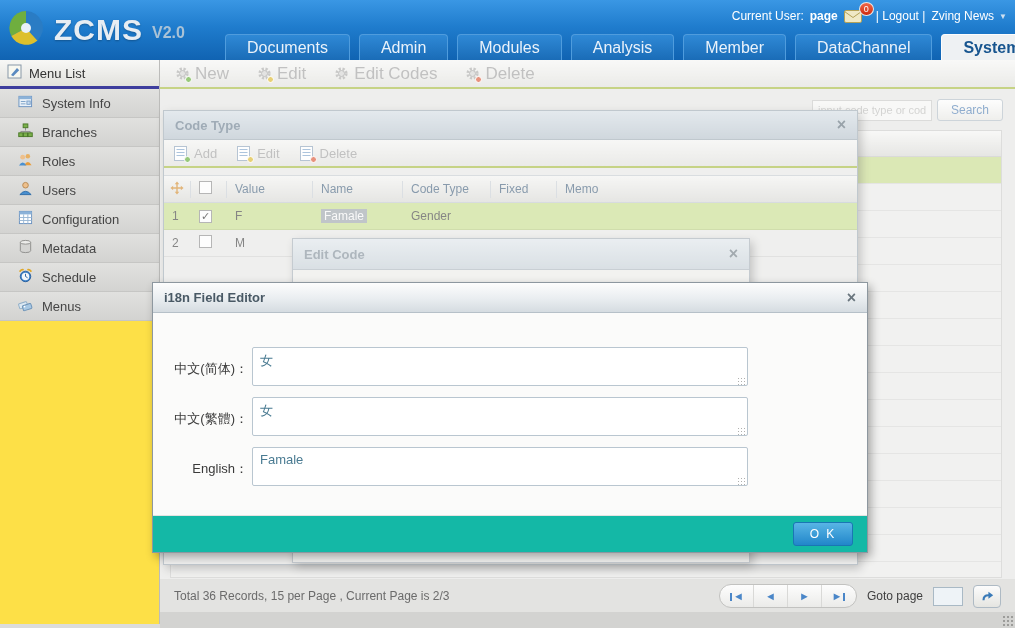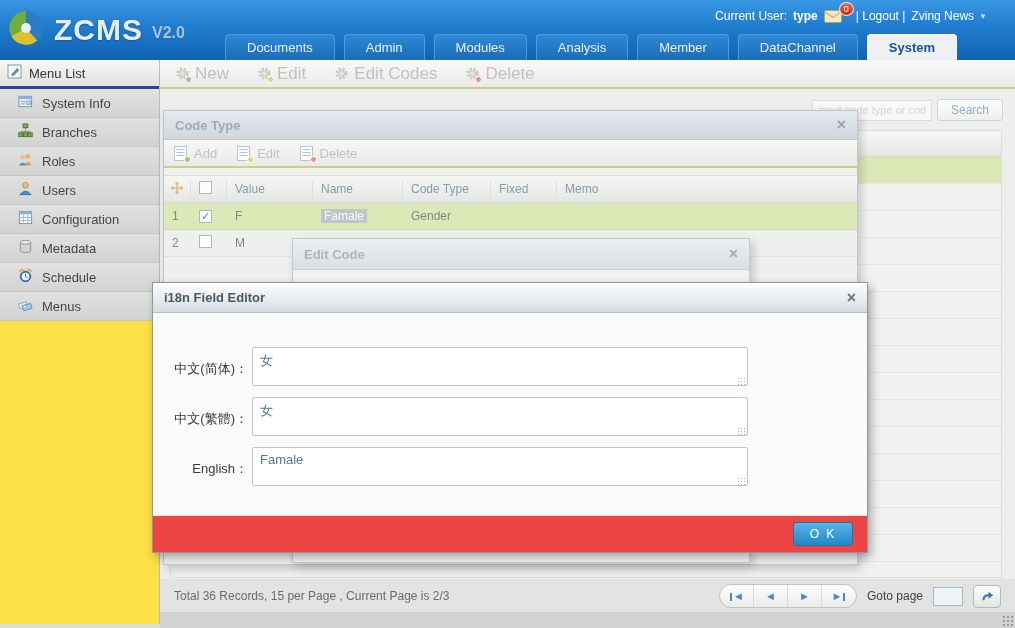--- a/index.html
+++ b/index.html
@@ -5,30 +5,30 @@
   * { margin:0; padding:0; box-sizing:border-box; }
   body { font-family:"Liberation Sans","DejaVu Sans",sans-serif; background:#555; }
   .screen { position:relative; width:1015px; height:628px; background:#dcdcda; overflow:hidden; }
 
   
   .header { position:absolute; top:0; left:0; width:100%; height:60px;
     background:linear-gradient(180deg,#3a97e4 0%, #1f7ccd 45%, #1063b2 100%); }
   .logo { position:absolute; left:7px; top:9px; display:flex; align-items:center; gap:9px; }
   .logo-text { font-size:30px; font-weight:bold; color:#e7edf3; letter-spacing:1px; text-shadow:0 1px 2px rgba(0,0,0,.25); }
   .logo-ver { font-size:16px; font-weight:bold; color:#a9c2d6; margin-top:6px; }
-  .userbar { position:absolute; top:8px; right:28px; display:flex; align-items:center; gap:6px; color:#fff; font-size:12px; }
+  .userbar { position:absolute; top:8px; right:8px; display:flex; align-items:center; gap:6px; color:#fff; font-size:12px; }
   .user-name { font-weight:bold; }
   .mail-wrap { position:relative; width:26px; height:16px; }
   .mail-badge { position:absolute; top:-6px; right:-4px; width:15px; height:14px; border-radius:50%;
     background:linear-gradient(180deg,#f2684a,#cd2b10); border:1px solid #e8e8e8; color:#fff;
     font-size:9px; line-height:12px; text-align:center; }
   .news { display:flex; align-items:center; gap:5px; cursor:pointer; }
   .caret { font-size:8px; color:#cfe0f0; }
   .tabs { position:absolute; left:225px; bottom:0; display:flex; gap:9px; align-items:flex-end; }
-  .tab { height:26px; line-height:25px; padding:0 21px; font-size:13px; color:#eaf2fa;
+  .tab { height:26px; line-height:25px; padding:0 21px; font-size:16px; color:#eaf2fa;
     background:linear-gradient(180deg,#2f89d6,#1a6cb7); border:1px solid #4f9cdd; border-bottom:none;
     border-radius:4px 4px 0 0; cursor:pointer; white-space:nowrap; }
   .tab.active { background:#eef1f3; color:#17558f; font-weight:bold; border-color:#fdfdfd; }
 
   
   .sidebar { position:absolute; top:60px; left:0; width:160px; height:564px;
     background:#fde047; border-right:1px solid #bcbcba; }
   .sidebar-header { height:29px; background:linear-gradient(180deg,#f8f8f6,#e1e1dd);
     border-bottom:3px solid #3d3d9d; display:flex; align-items:center; gap:6px; padding-left:7px;
     font-size:13px; color:#333; }
@@ -129,21 +129,21 @@
   .dlg-i18n .close-x { color:#6a767e; }
   .i18n-body { flex:1; padding-top:34px; }
   .form-row { display:flex; align-items:center; margin-bottom:7px; }
   .form-label { width:95px; text-align:right; font-size:13px; color:#3a3a3a; flex:0 0 auto; }
   .ta-wrap { position:relative; margin-left:4px; }
   .i18n-ta { width:496px; height:39px; border:1px solid #b9c6d0; border-radius:2px; background:#fff;
     resize:none; font-family:"Liberation Sans","DejaVu Sans",sans-serif; font-size:13px; color:#4a7b92;
     padding:4px 7px; outline:none; }
   .ta-grip { position:absolute; right:3px; bottom:5px; width:8px; height:8px;
     background-image:radial-gradient(#b0b0ae 0.9px, transparent 1px); background-size:3px 3px; }
-  .i18n-footer { height:37px; border-top:1px solid #e3e3e1; background:#ef4444;
+  .i18n-footer { height:37px; border-top:1px solid #e3e3e1; background:#14b8a6;
     display:flex; align-items:center; justify-content:flex-end; padding-right:14px; }
   .ok-btn { width:60px; height:24px; background:linear-gradient(180deg,#58b5e5,#2186ca);
     border:1px solid #1a76b4; border-radius:3px; color:#fff; font-size:12px; letter-spacing:2px;
     cursor:pointer; }
 </style>
 </head>
 <body>
 
 <div class="screen">
 
@@ -156,21 +156,21 @@
           <path d="M19,19 L30.5,31.5 A17,17 0 0,0 19,2 Z" fill="#2a7cc4"></path>
           <circle cx="19" cy="19" r="5" fill="#e9f1f7"></circle>
         </svg>
       </span>
       <span class="logo-text">ZCMS</span>
       <span class="logo-ver">V2.0</span>
     </div>
 
     <div class="userbar">
       <span>Current User:</span>
-      <span class="user-name">type</span>
+      <span class="user-name">page</span>
       <span class="mail-wrap">
         <svg width="18" height="13" viewBox="0 0 18 13" style="margin-top:2px;">
           <rect x="0.5" y="0.5" width="17" height="12" rx="1.5" fill="#efe9c6" stroke="#b3a258"></rect>
           <path d="M0.5,1.5 L9,7.5 L17.5,1.5" stroke="#b3a258" fill="none"></path>
         </svg>
         <span class="mail-badge">0</span>
       </span>
       <span style="cursor:pointer;">| Logout |</span>
       <span class="news">
         <span>Zving News</span>

